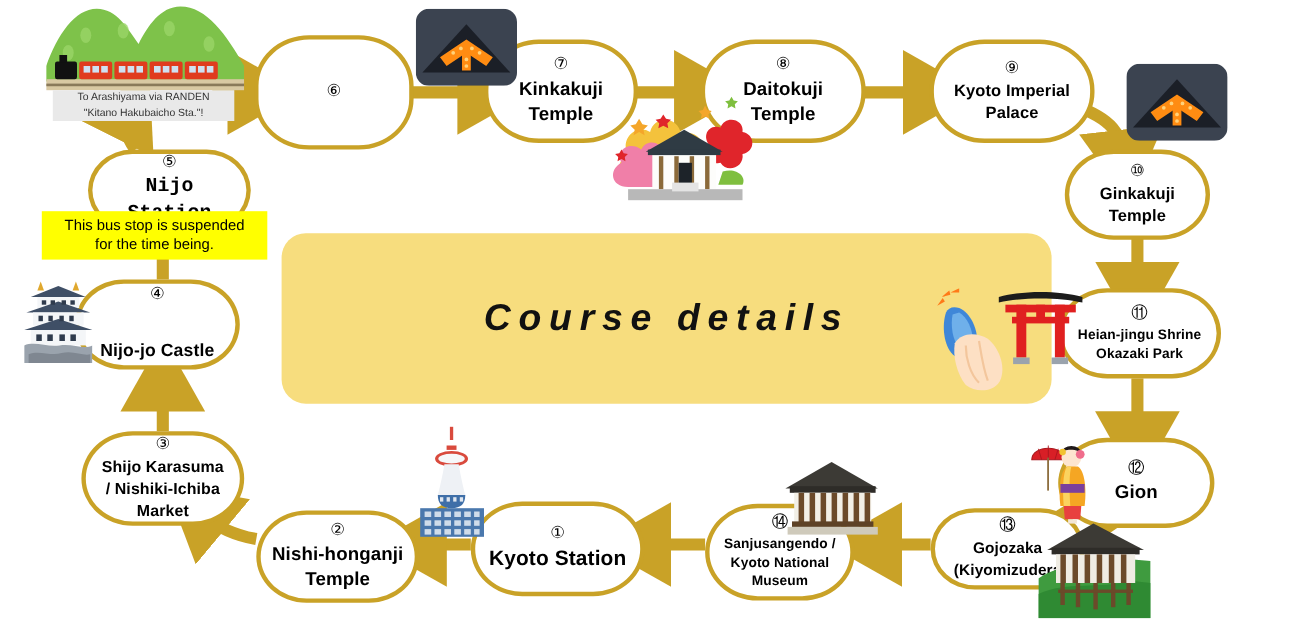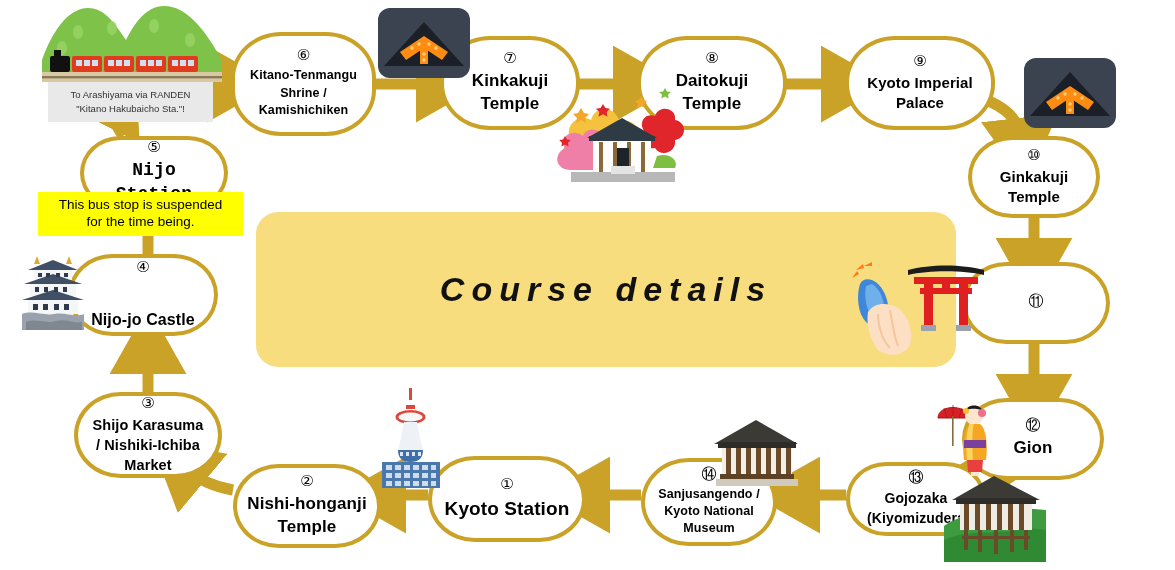--- a/index.html
+++ b/index.html
@@ -51,21 +51,21 @@
   
   #suspend{
     position:absolute;left:38px;top:192px;width:205px;
     background:#ffff00;color:#000;z-index:9;
     font-size:13.5px;font-weight:normal;line-height:1.25;
     text-align:center;padding:5px 4px;box-sizing:border-box;
   }
 
   
   #traincap{
-    position:absolute;left:48px;top:82px;width:165px;height:40px;
+    position:absolute;left:48px;top:82px;width:165px;height:28px;
     background:#e9e9e9;z-index:7;
     display:flex;flex-direction:column;align-items:center;justify-content:center;
     font-size:9.5px;color:#333;line-height:1.5;
   }
 
   
   .ill{position:absolute;z-index:5;}
   .ill.front{z-index:8;}
   .ill svg{display:block;}
 
@@ -406,21 +406,20 @@
     </svg>
   </div>
 
   <div id="suspend">
     <div>This bus stop is suspended</div>
     <div>for the time being.</div>
   </div>
 
   <div class="node n-big" style="left:231px;top:32px;width:145px;height:104px;">
     <span class="num">⑥</span>
-    <span class="nlabel" style="font-size:12.5px;line-height:1.4;">Kitano-Tenmangu<br>Shrine /<br>Kamishichiken</span>
   </div>
 
   <div class="node n-big" style="left:440px;top:36px;width:140px;height:94px;">
     <span class="num">⑦</span>
     <span class="nlabel">Kinkakuji<br>Temple</span>
   </div>
 
   <div class="node n-big" style="left:637px;top:36px;width:150px;height:94px;">
     <span class="num">⑧</span>
     <span class="nlabel">Daitokuji<br>Temple</span>
@@ -431,20 +430,21 @@
     <span class="nlabel" style="font-size:15px;">Kyoto Imperial<br>Palace</span>
   </div>
 
   <div class="node n-big" style="left:968px;top:136px;width:132px;height:82px;">
     <span class="num">⑩</span>
     <span class="nlabel" style="font-size:15px;">Ginkakuji<br>Temple</span>
   </div>
 
   <div class="node n-sm" style="left:962px;top:262px;width:148px;height:82px;">
     <span class="num">⑪</span>
+    <span class="nlabel">Heian-jingu Shrine<br>Okazaki Park</span>
   </div>
 
   <div class="node n-big" style="left:962px;top:398px;width:142px;height:82px;">
     <span class="num">⑫</span>
     <span class="nlabel">Gion</span>
   </div>
 
   <div class="node n-mid" style="left:846px;top:462px;width:140px;height:74px;">
     <span class="num">⑬</span>
     <span class="nlabel">Gojozaka<br>(Kiyomizudera</span>

